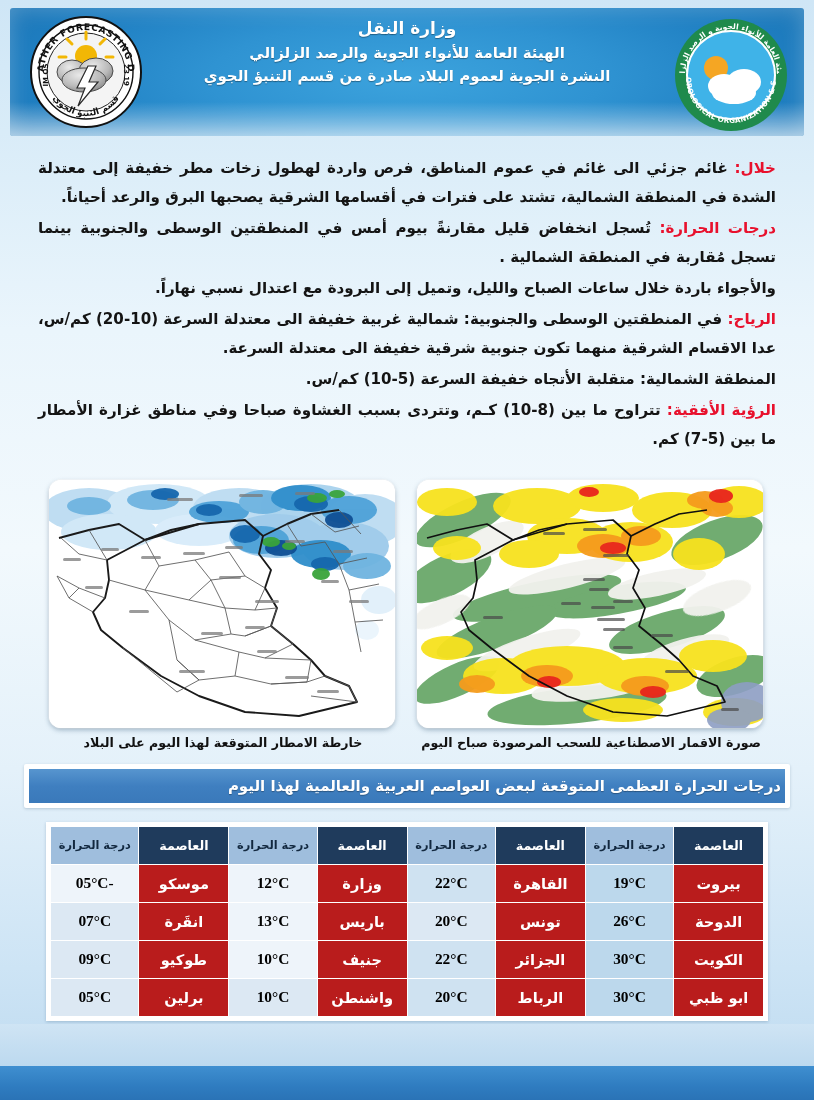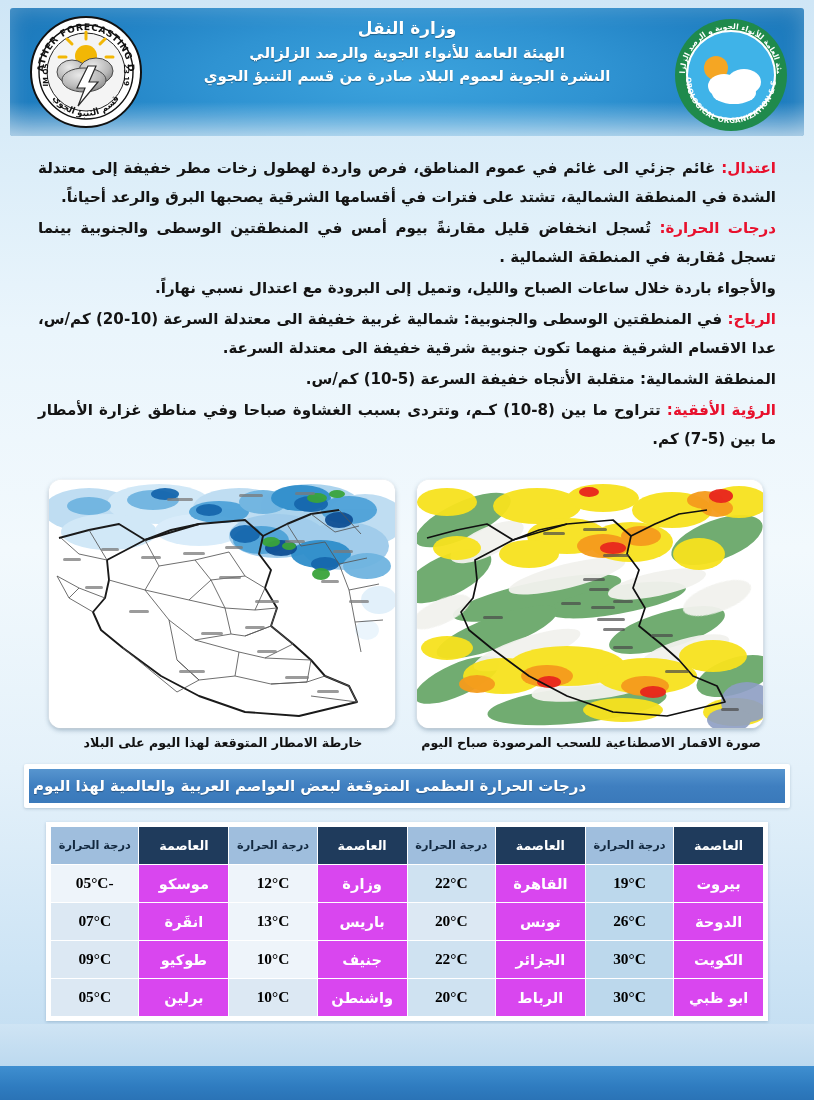--- a/index.html
+++ b/index.html
@@ -145,21 +145,21 @@
   .table-title-wrap {
     margin: 14px 24px 0 24px;
     background: #ffffff;
     padding: 5px;
     border-radius: 2px;
     box-shadow: 0 1px 3px rgba(20,60,95,0.22);
   }
   .table-title {
     background: linear-gradient(180deg, #5795cf 0%, #3f7fc0 50%, #3a79ba 100%);
     color: #ffffff;
-    text-align: left;
+    text-align: right;
     direction: rtl;
     font-size: 15px;
     font-weight: bold;
     padding: 8px 4px;
     letter-spacing: 0.2px;
     text-shadow: 0 1px 1px rgba(0,0,0,0.3);
   }
 
   
   .temp-table-wrap {
@@ -188,21 +188,21 @@
     background: #1f3b5c;
     color: #ffffff;
     font-size: 12.6px;
   }
   th.h-temp {
     background: #9fbedd;
     color: #12283f;
     font-size: 11.4px;
   }
   td.c-city {
-    background: #d946ef;
+    background: #b91c1c;
     color: #ffffff;
     font-size: 14.6px;
   }
   td.c-temp {
     color: #000000;
     font-size: 15.4px;
     font-family: "Liberation Serif", "DejaVu Serif", serif;
   }
   td.c-temp.tint-a { background: #dce8f3; }
   td.c-temp.tint-b { background: #eef4fa; }
@@ -359,21 +359,21 @@
     <div class="header-titles">
       <div class="ln ln-1">وزارة النقل</div>
       <div class="ln ln-2">الهيئة العامة للأنواء الجوية والرصد الزلزالي</div>
       <div class="ln ln-3">النشرة الجوية لعموم البلاد صادرة من قسم التنبؤ الجوي</div>
       <div class="ln ln-4">ليوم الاربعاء 11-02-2026</div>
     </div>
   </div>
 
   <div class="forecast-body">
     <p>
-      <span class="lbl">اعتدال:</span><span> غائم جزئي الى غائم في عموم المناطق، فرص واردة لهطول زخات مطر خفيفة إلى معتدلة الشدة في المنطقة الشمالية، تشتد على فترات في أقسامها الشرقية يصحبها البرق والرعد أحياناً.</span>
+      <span class="lbl">خلال:</span><span> غائم جزئي الى غائم في عموم المناطق، فرص واردة لهطول زخات مطر خفيفة إلى معتدلة الشدة في المنطقة الشمالية، تشتد على فترات في أقسامها الشرقية يصحبها البرق والرعد أحياناً.</span>
     </p>
     <p>
       <span class="lbl">درجات الحرارة:</span><span> تُسجل انخفاض قليل مقارنةً بيوم أمس في المنطقتين الوسطى والجنوبية بينما تسجل مُقاربة في المنطقة الشمالية .</span>
     </p>
     <p>والأجواء باردة خلال ساعات الصباح والليل، وتميل إلى البرودة مع اعتدال نسبي نهاراً.</p>
     <p>
       <span class="lbl">الرياح:</span><span> في المنطقتين الوسطى والجنوبية: شمالية غربية خفيفة الى معتدلة السرعة (10-20) كم/س، عدا الاقسام الشرقية منهما تكون جنوبية شرقية خفيفة الى معتدلة السرعة.</span>
     </p>
     <p>المنطقة الشمالية: متقلبة الأتجاه خفيفة السرعة (5-10) كم/س.</p>
     <p>

